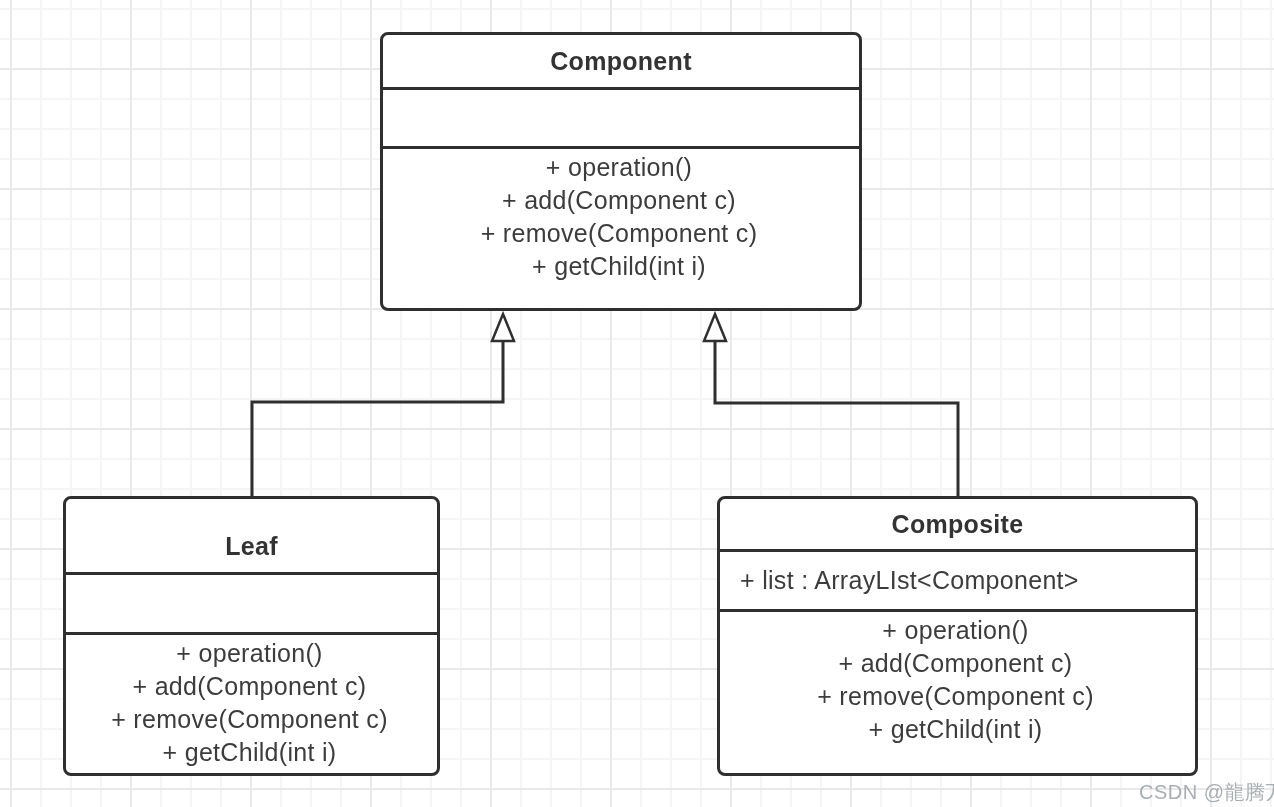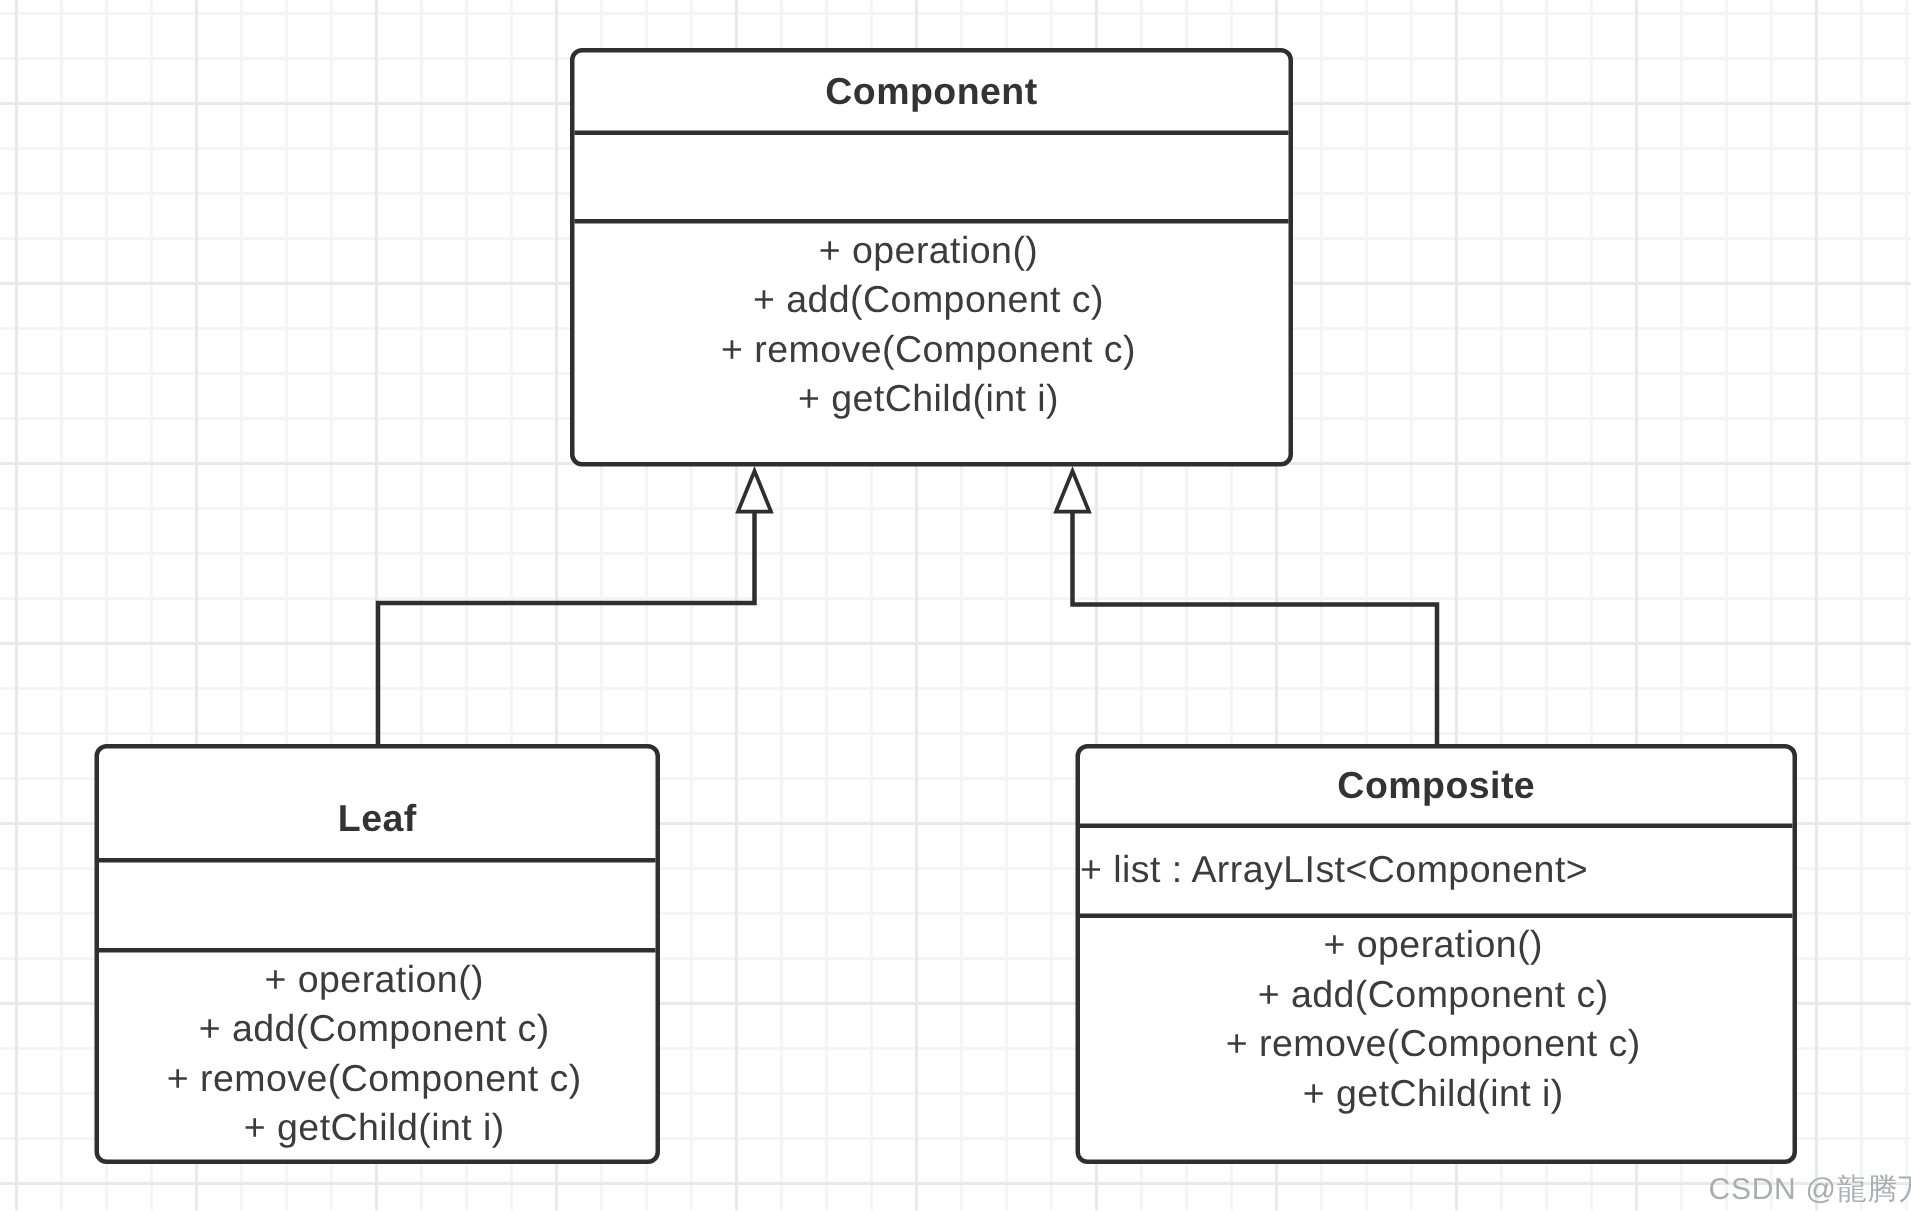--- a/index.html
+++ b/index.html
@@ -48,20 +48,21 @@
     font-size: 25px;
     font-weight: bold;
     color: #333333;
     letter-spacing: 0.3px;
   }
   .uml-attrs {
     box-sizing: border-box;
     border-bottom: 3px solid #2f2f2f;
     display: flex;
     align-items: center;
+    padding-left: 20px;
     font-size: 25px;
     letter-spacing: 0.3px;
     white-space: nowrap;
   }
   .uml-methods {
     box-sizing: border-box;
     padding: 2px 24px 0 20px;
     font-size: 25px;
     line-height: 33px;
     letter-spacing: 0.3px;

